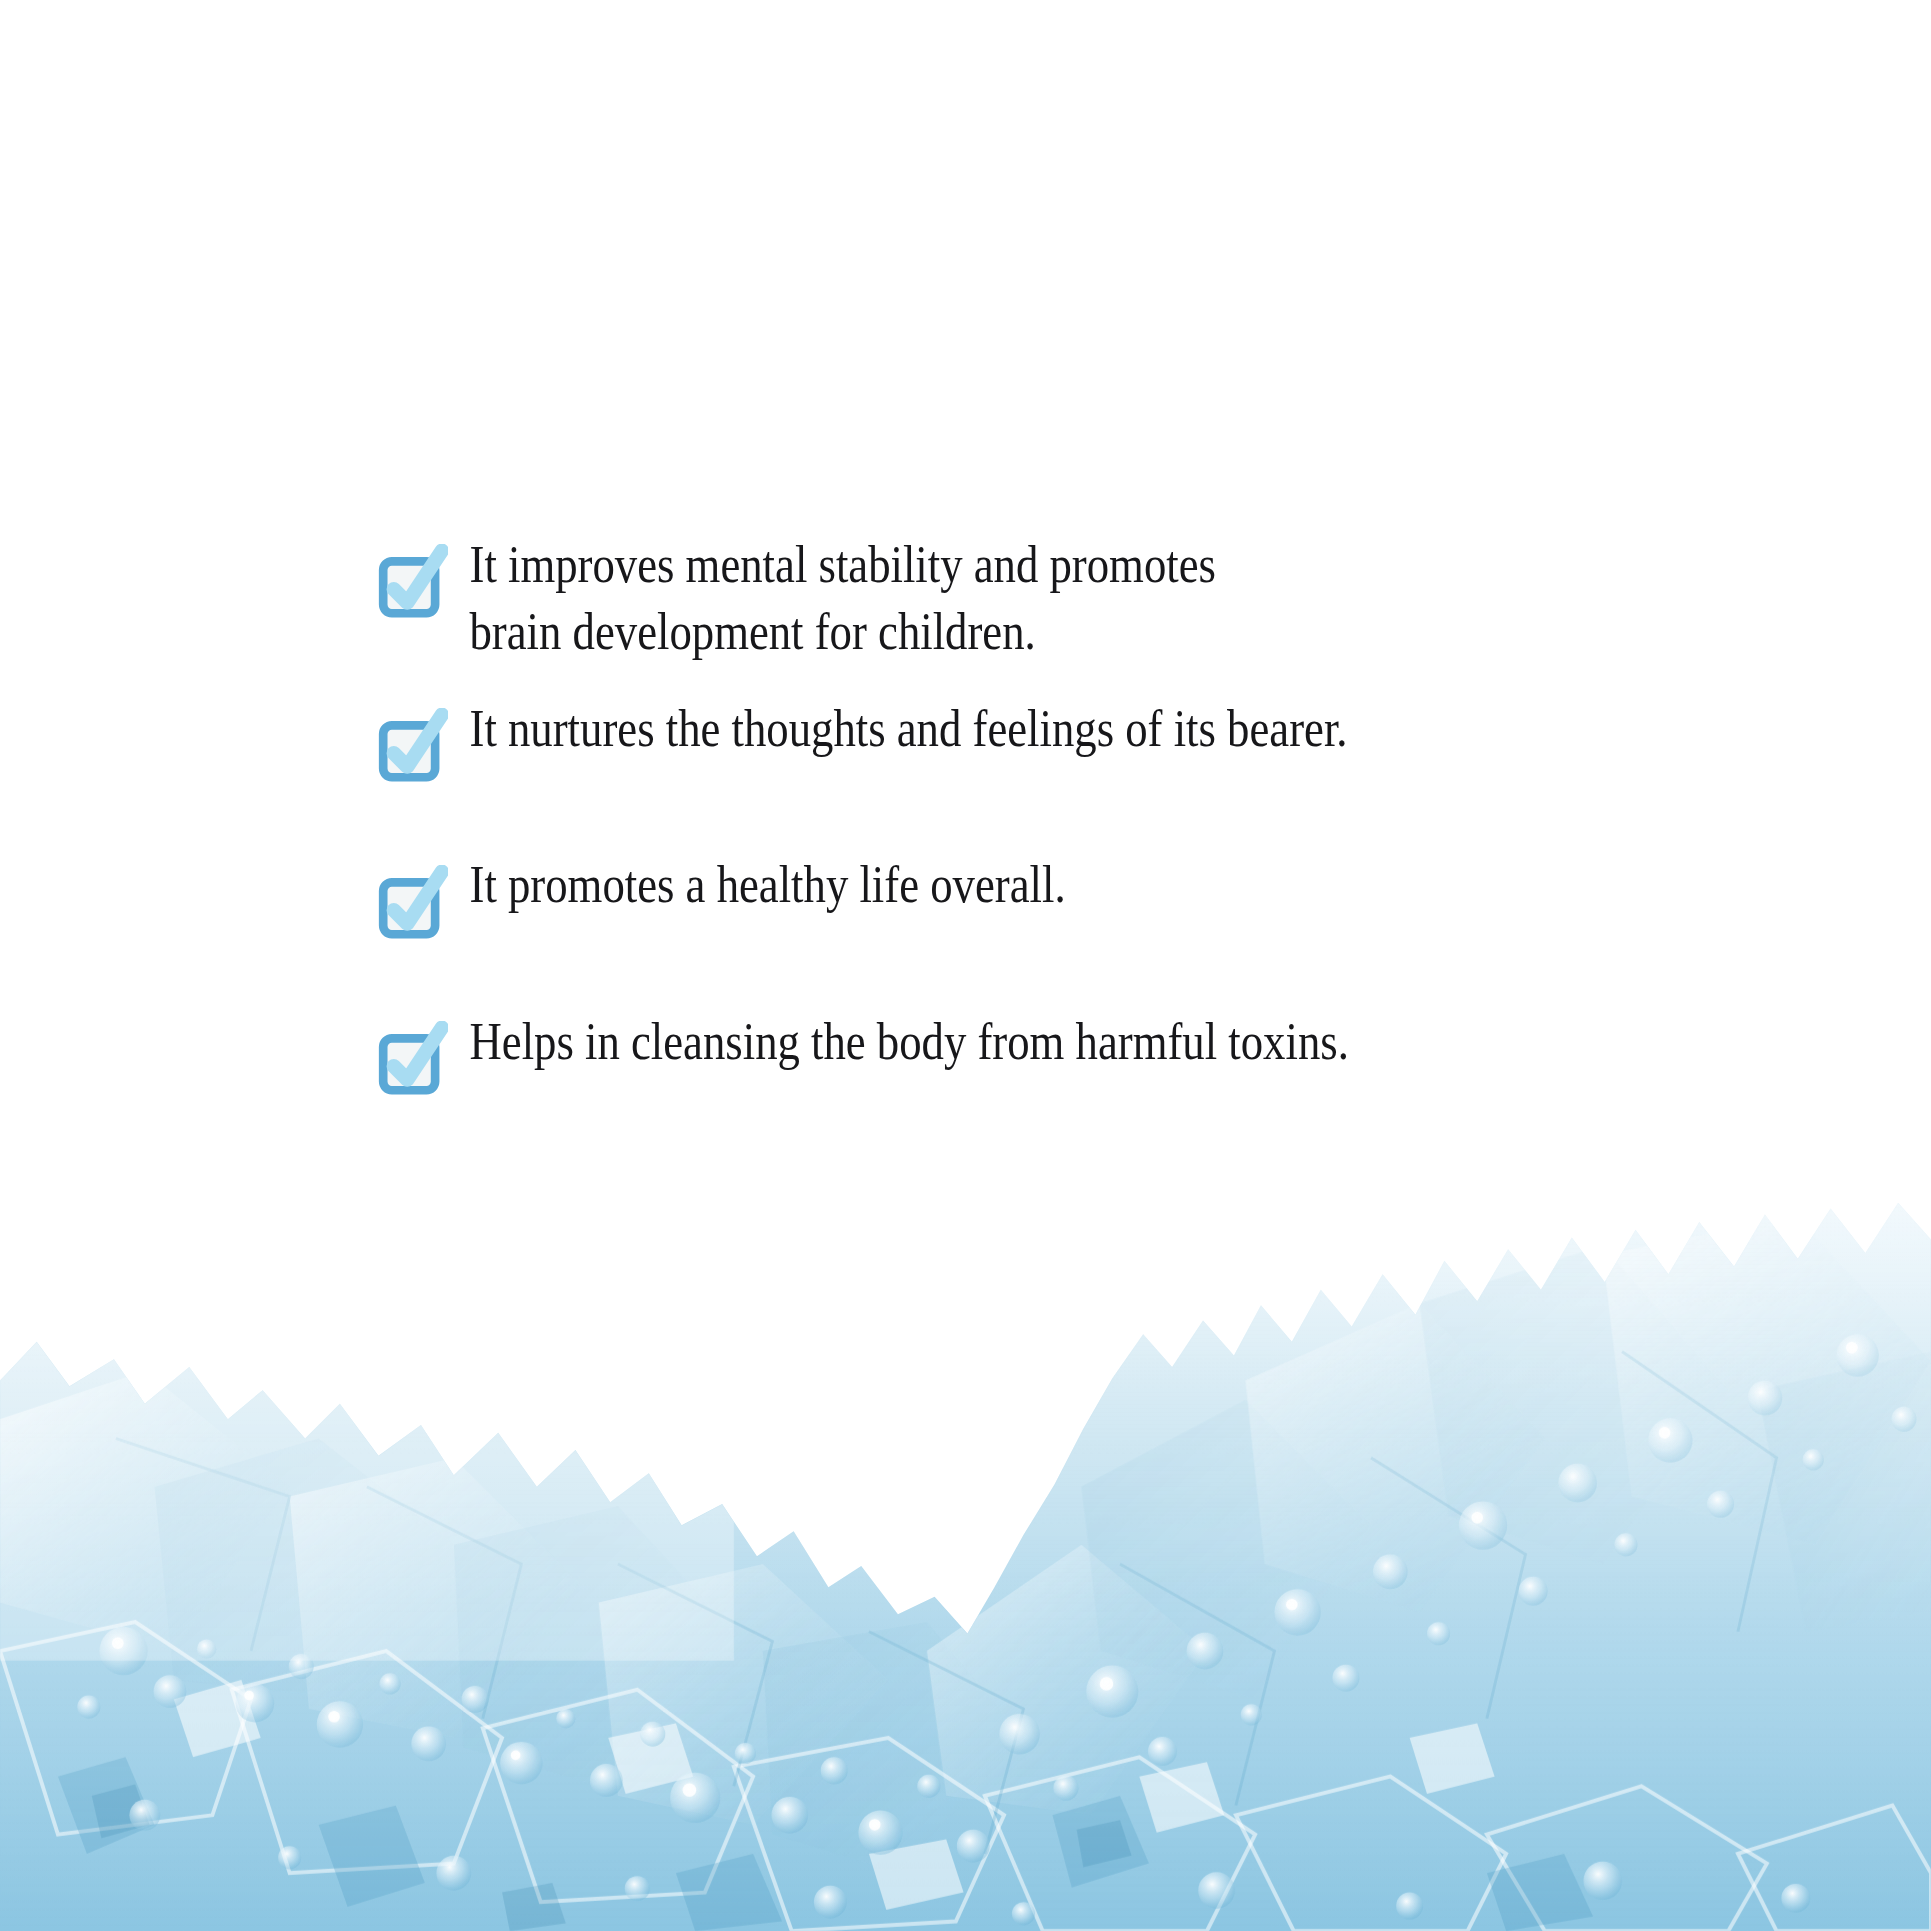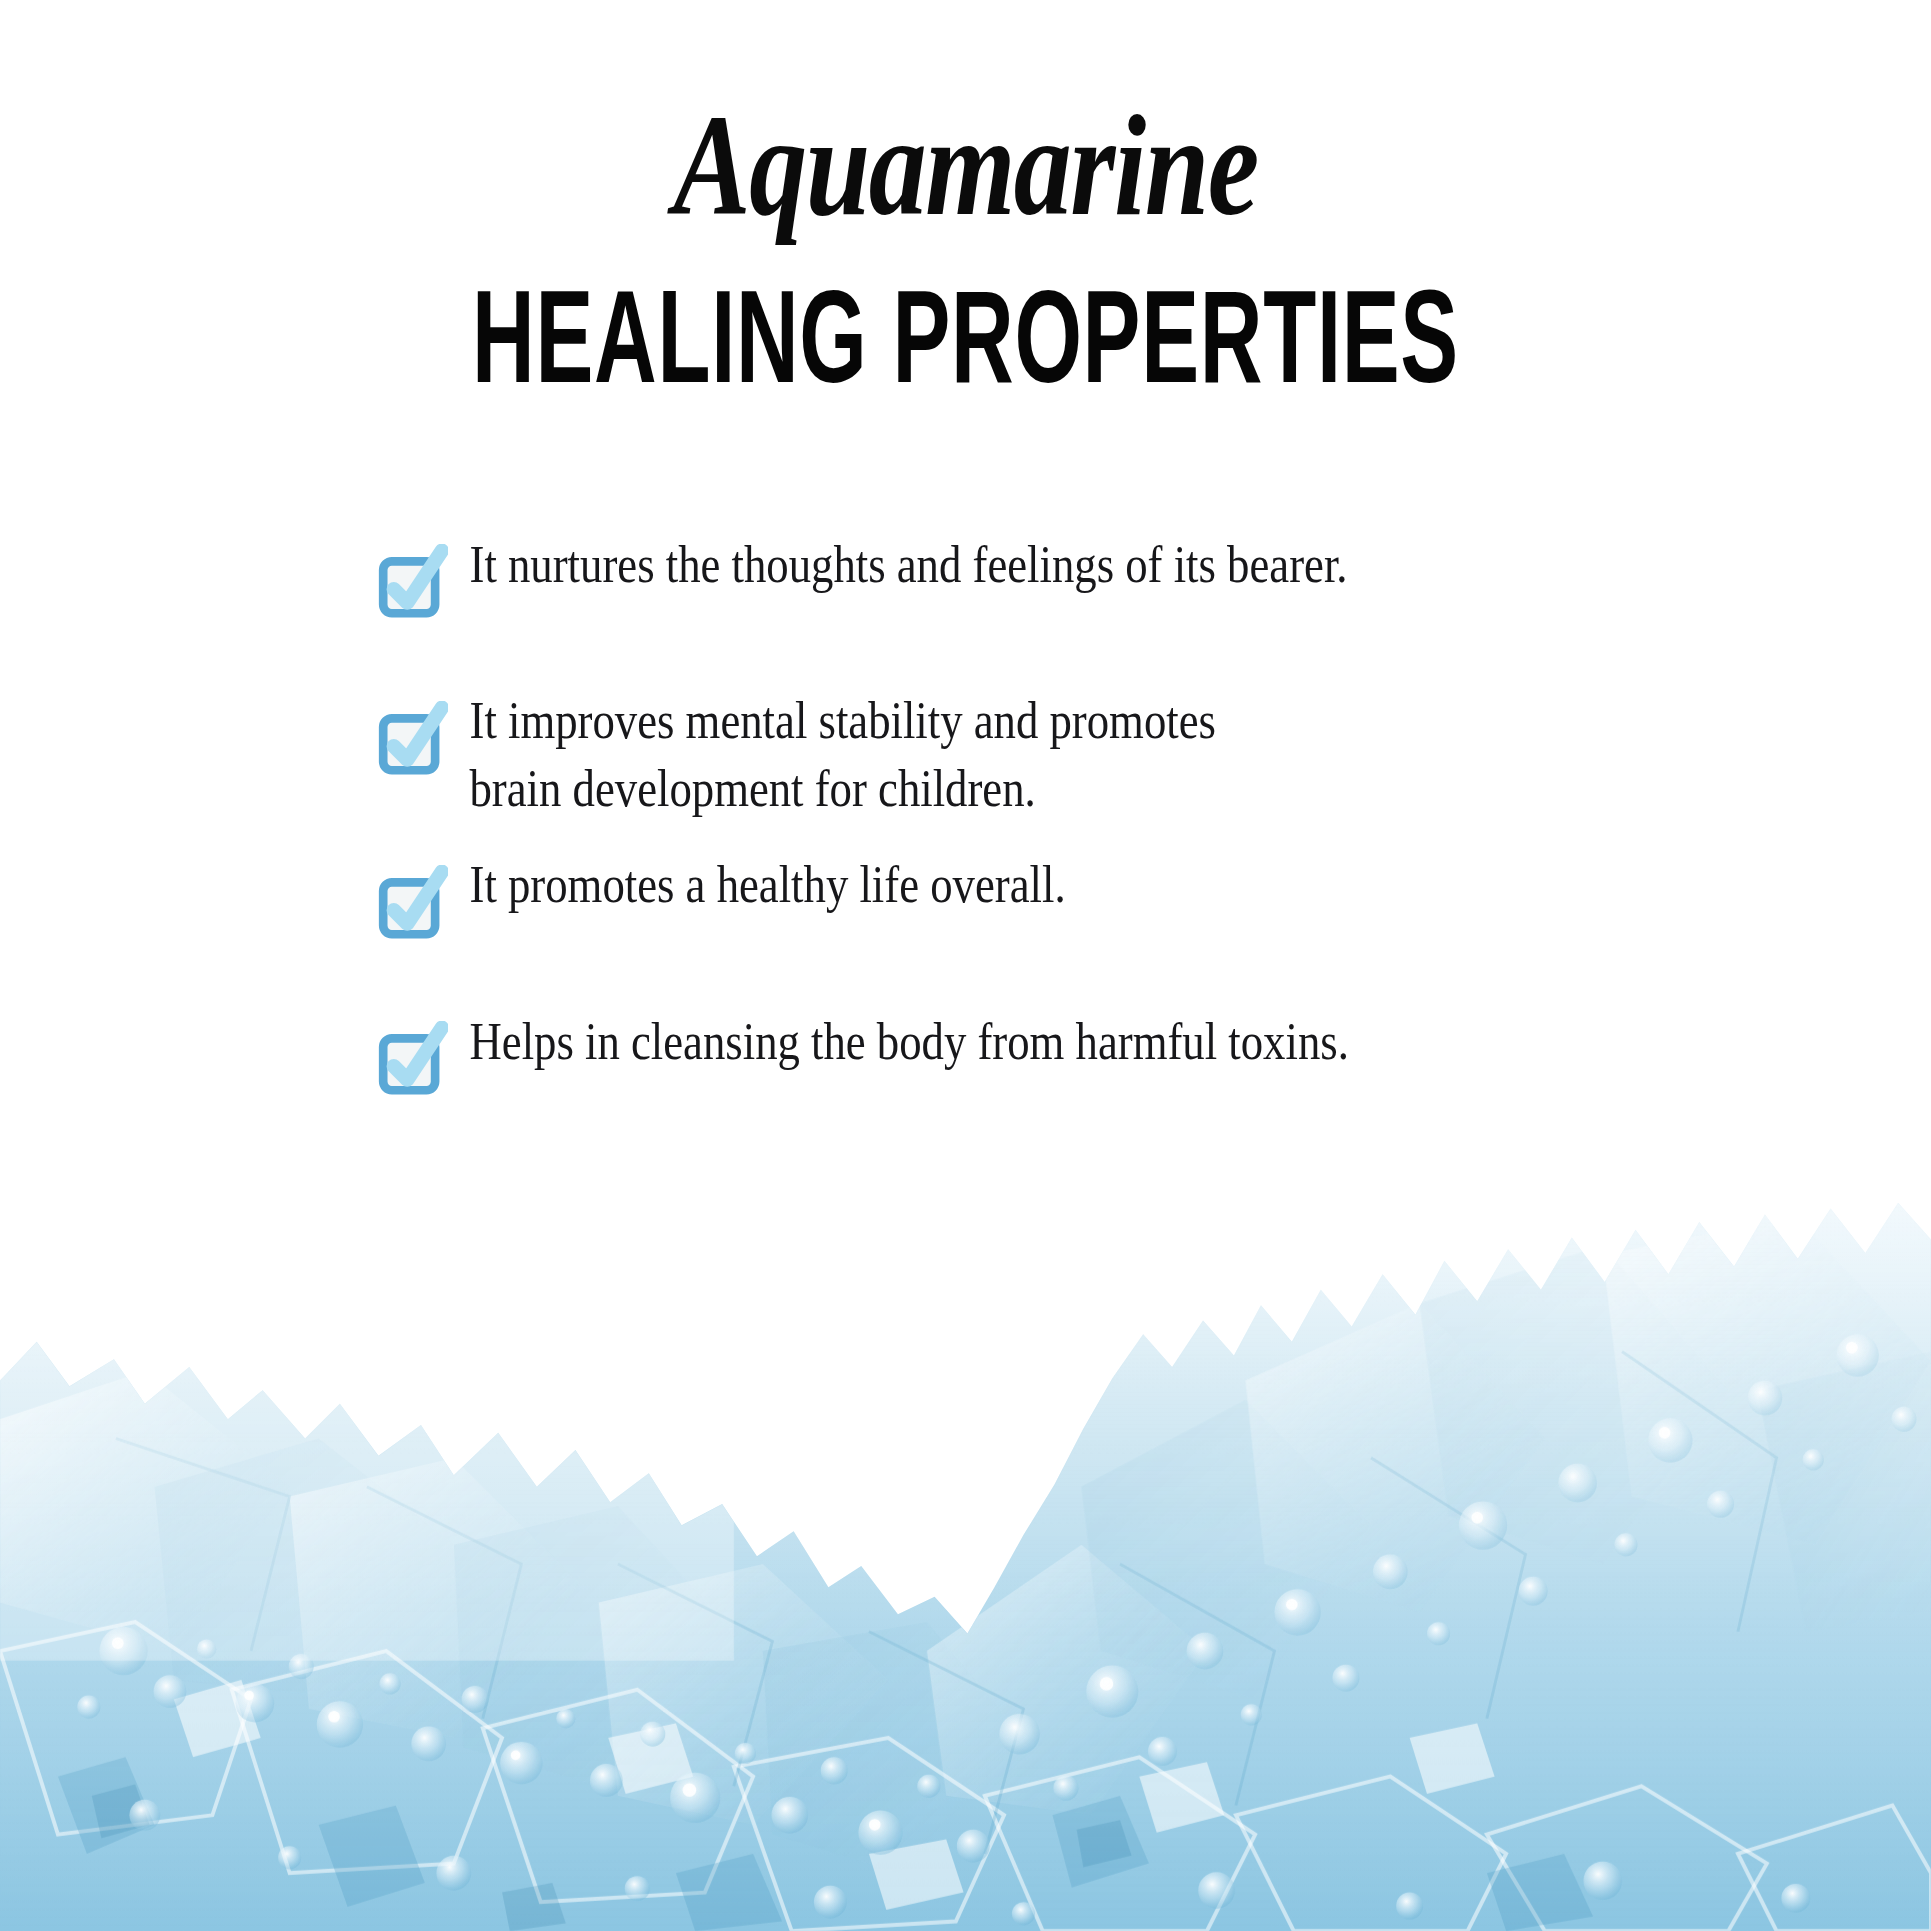--- a/index.html
+++ b/index.html
@@ -82,46 +82,42 @@
     width:1931px;height:734px;
     overflow:hidden;
   }
   .ice svg{display:block;width:1931px;height:734px;}
 </style>
 </head>
 <body>
 
 <div id="stage">
 
-  <div class="header">
-    <div class="title">Aquamarine</div>
-    <div class="subtitle">HEALING PROPERTIES</div>
-  </div>
 
   <div class="checklist">
-
-    <div class="item">
-      <span class="cbwrap">
-        <svg class="cb-svg" viewBox="0 0 72 78" xmlns="http://www.w3.org/2000/svg">
-          <rect x="5" y="18" width="54" height="54" rx="9" ry="9" fill="#f3f6f7" stroke="#5aa8d6" stroke-width="9"></rect>
-          <path d="M16 47 L30 61 L66 7" fill="none" stroke="#a8dcf2" stroke-width="15" stroke-linecap="round" stroke-linejoin="round"></path>
-        </svg>
-      </span>
-      <span class="itemtext">It nurtures the thoughts and feelings of its bearer.</span>
-    </div>
 
     <div class="item two-line">
       <span class="cbwrap">
         <svg class="cb-svg" viewBox="0 0 72 78" xmlns="http://www.w3.org/2000/svg">
           <rect x="5" y="18" width="54" height="54" rx="9" ry="9" fill="#f3f6f7" stroke="#5aa8d6" stroke-width="9"></rect>
           <path d="M16 47 L30 61 L66 7" fill="none" stroke="#a8dcf2" stroke-width="15" stroke-linecap="round" stroke-linejoin="round"></path>
         </svg>
       </span>
       <span class="itemtext">It improves mental stability and promotes
 brain development for children.</span>
+    </div>
+
+    <div class="item">
+      <span class="cbwrap">
+        <svg class="cb-svg" viewBox="0 0 72 78" xmlns="http://www.w3.org/2000/svg">
+          <rect x="5" y="18" width="54" height="54" rx="9" ry="9" fill="#f3f6f7" stroke="#5aa8d6" stroke-width="9"></rect>
+          <path d="M16 47 L30 61 L66 7" fill="none" stroke="#a8dcf2" stroke-width="15" stroke-linecap="round" stroke-linejoin="round"></path>
+        </svg>
+      </span>
+      <span class="itemtext">It nurtures the thoughts and feelings of its bearer.</span>
     </div>
 
 
     <div class="item">
       <span class="cbwrap">
         <svg class="cb-svg" viewBox="0 0 72 78" xmlns="http://www.w3.org/2000/svg">
           <rect x="5" y="18" width="54" height="54" rx="9" ry="9" fill="#f3f6f7" stroke="#5aa8d6" stroke-width="9"></rect>
           <path d="M16 47 L30 61 L66 7" fill="none" stroke="#a8dcf2" stroke-width="15" stroke-linecap="round" stroke-linejoin="round"></path>
         </svg>
       </span>

